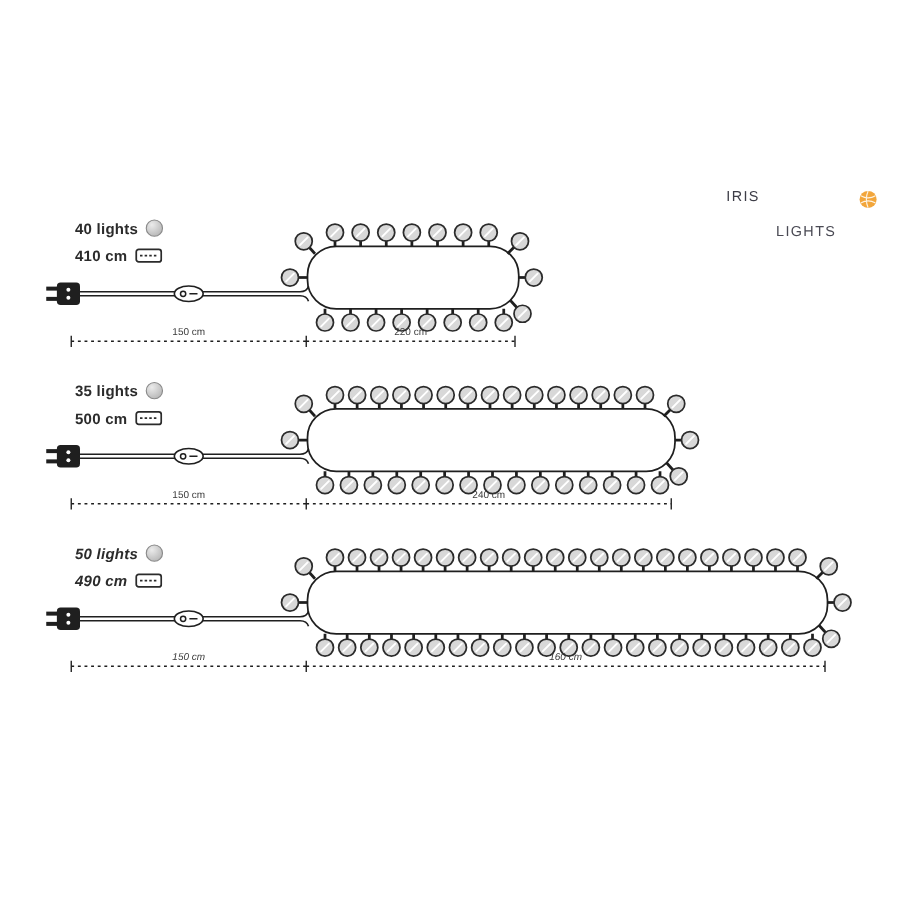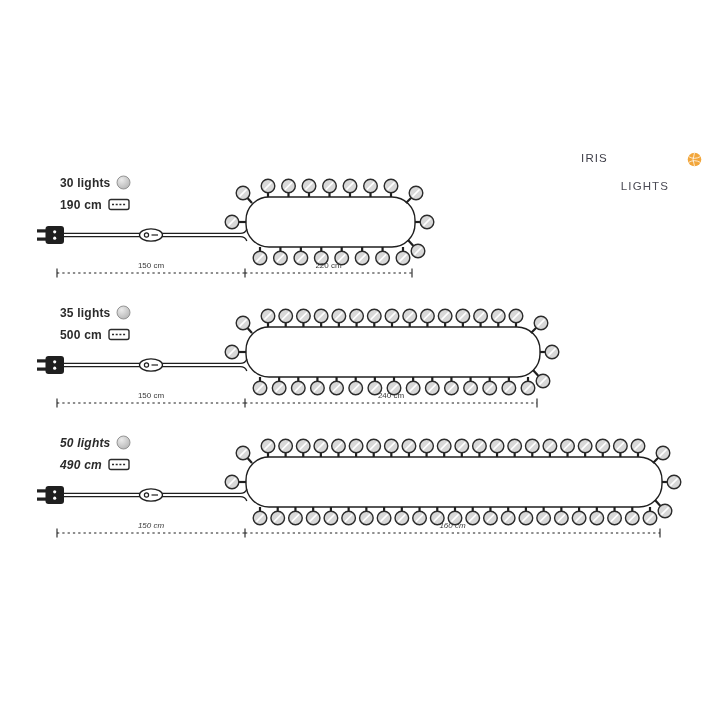--- a/index.html
+++ b/index.html
@@ -121,27 +121,27 @@
         <circle cx="418" cy="79" r="6.8" fill="#d8d8d8" stroke="#2b2b2b" stroke-width="1.4"></circle>
         <line x1="414.9" y1="82.1" x2="421.1" y2="75.9" stroke="#ffffff" stroke-width="1.6" stroke-linecap="round"></line>
         <line x1="57" y1="96.5" x2="57" y2="105.5" stroke="#1f1f1f" stroke-width="1.1"></line>
         <line x1="57" y1="101" x2="245" y2="101" stroke="#1f1f1f" stroke-width="1.1" stroke-dasharray="2.3,3"></line>
         <line x1="245" y1="96.5" x2="245" y2="105.5" stroke="#1f1f1f" stroke-width="1.1"></line>
         <line x1="245" y1="101" x2="412" y2="101" stroke="#1f1f1f" stroke-width="1.1" stroke-dasharray="2.3,3"></line>
         <line x1="412" y1="96.5" x2="412" y2="105.5" stroke="#1f1f1f" stroke-width="1.1"></line>
       </svg>
     <div class="specs">
       <div class="spec">
-        <span>30 lights</span>
+        <span>40 lights</span>
         <svg width="15" height="15" viewBox="0 0 15 15">
           <circle cx="7.5" cy="7.5" r="6.5" fill="url(#ballGrad)" stroke="#8a8a8a" stroke-width="0.9"></circle>
         </svg>
       </div>
       <div class="spec">
-        <span>190 cm</span>
+        <span>410 cm</span>
         <svg width="22" height="13" viewBox="0 0 22 13">
           <rect x="1" y="1.5" width="20" height="10" rx="2" fill="#ffffff" stroke="#2b2b2b" stroke-width="1.4"></rect>
           <line x1="4" y1="6.5" x2="18" y2="6.5" stroke="#2b2b2b" stroke-width="1.3" stroke-dasharray="2,1.7"></line>
         </svg>
       </div>
     </div>
     <div class="dim-label" style="left: 151px;">150 cm</div>
     <div class="dim-label loop" style="left: 328.5px;">220 cm</div>
   </section>
 

